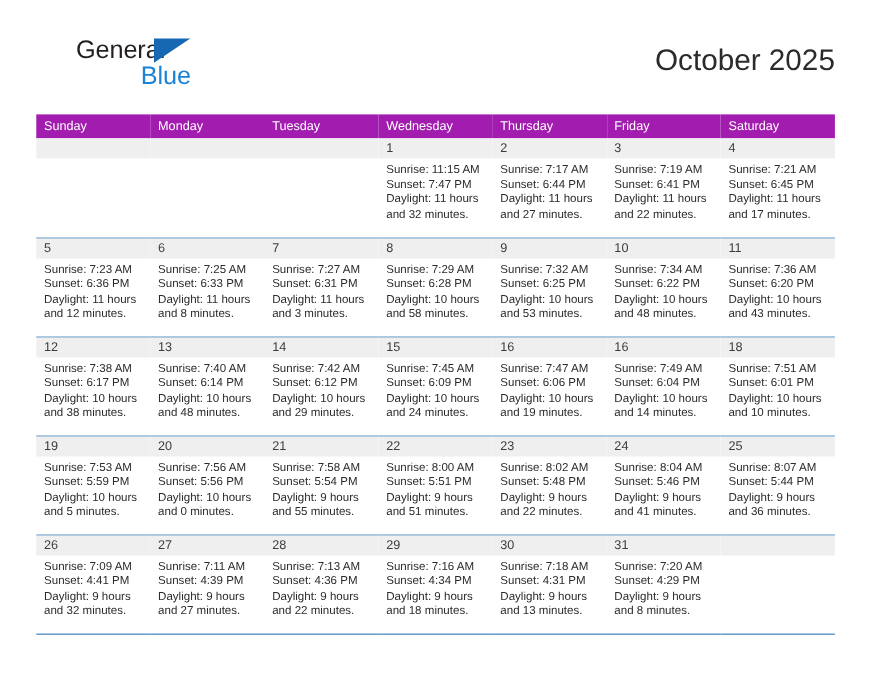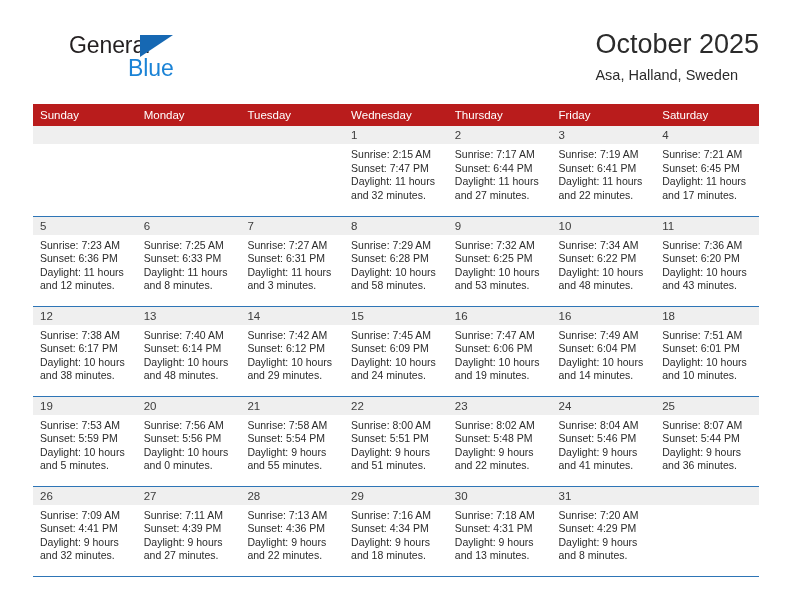--- a/index.html
+++ b/index.html
@@ -48,22 +48,22 @@
     display: block;
     font-size: 23px;
     line-height: 24px;
     color: #1b83d6;
     letter-spacing: -0.1px;
     margin-left: 59px;
     margin-top: -2px;
   }
   .title-block {
     position: absolute;
-    right: 0; top: 1px;
-    text-align: left;
+    right: 0; top: 12px;
+    text-align: right;
   }
   .cal-title {
     font-size: 27px;
     line-height: 34px;
     color: #2b2b2b;
     font-weight: 400;
     white-space: nowrap;
   }
   .cal-location {
     font-size: 14.5px;
@@ -79,21 +79,21 @@
     position: absolute;
     left: 33px; top: 104px;
     width: 726px;
   }
   table.cal {
     width: 726px;
     border-collapse: collapse;
     table-layout: fixed;
   }
   table.cal th {
-    background: #b91c1c;
+    background: #a21caf;
     color: #ffffff;
     font-size: 11.5px;
     font-weight: 400;
     text-align: left;
     padding: 5px 0 5px 7px;
     height: 21px;
     border: none;
   }
   table.cal td {
     vertical-align: top;
@@ -136,21 +136,20 @@
   <div class="header">
 
     <div class="brand">
       <span class="brand-row1">General</span>
       <span class="brand-flag"></span>
       <span class="brand-row2">Blue</span>
     </div>
 
     <div class="title-block">
       <div class="cal-title">October 2025</div>
-      <div class="cal-location">Asa, Halland, Sweden</div>
     </div>
 
   </div>
 
   <div class="calendar">
     <table class="cal">
       <thead>
         <tr id="weekday-row">
             <th>Sunday</th>
             <th>Monday</th>
@@ -175,21 +174,21 @@
             </td>
             <td>
               <div class="daycell empty">
                 <div class="daynum-band"></div>
               </div>
             </td>
             <td>
               <div class="daycell">
                 <div class="daynum-band">1</div>
                 <div class="info">
-                  <div>Sunrise: 2:15 AM</div>
+                  <div>Sunrise: 11:15 AM</div>
                   <div>Sunset: 7:47 PM</div>
                   <div>Daylight: 11 hours</div>
                   <div>and 32 minutes.</div>
                 </div>
               </div>
             </td>
             <td>
               <div class="daycell">
                 <div class="daynum-band">2</div>
                 <div class="info">

